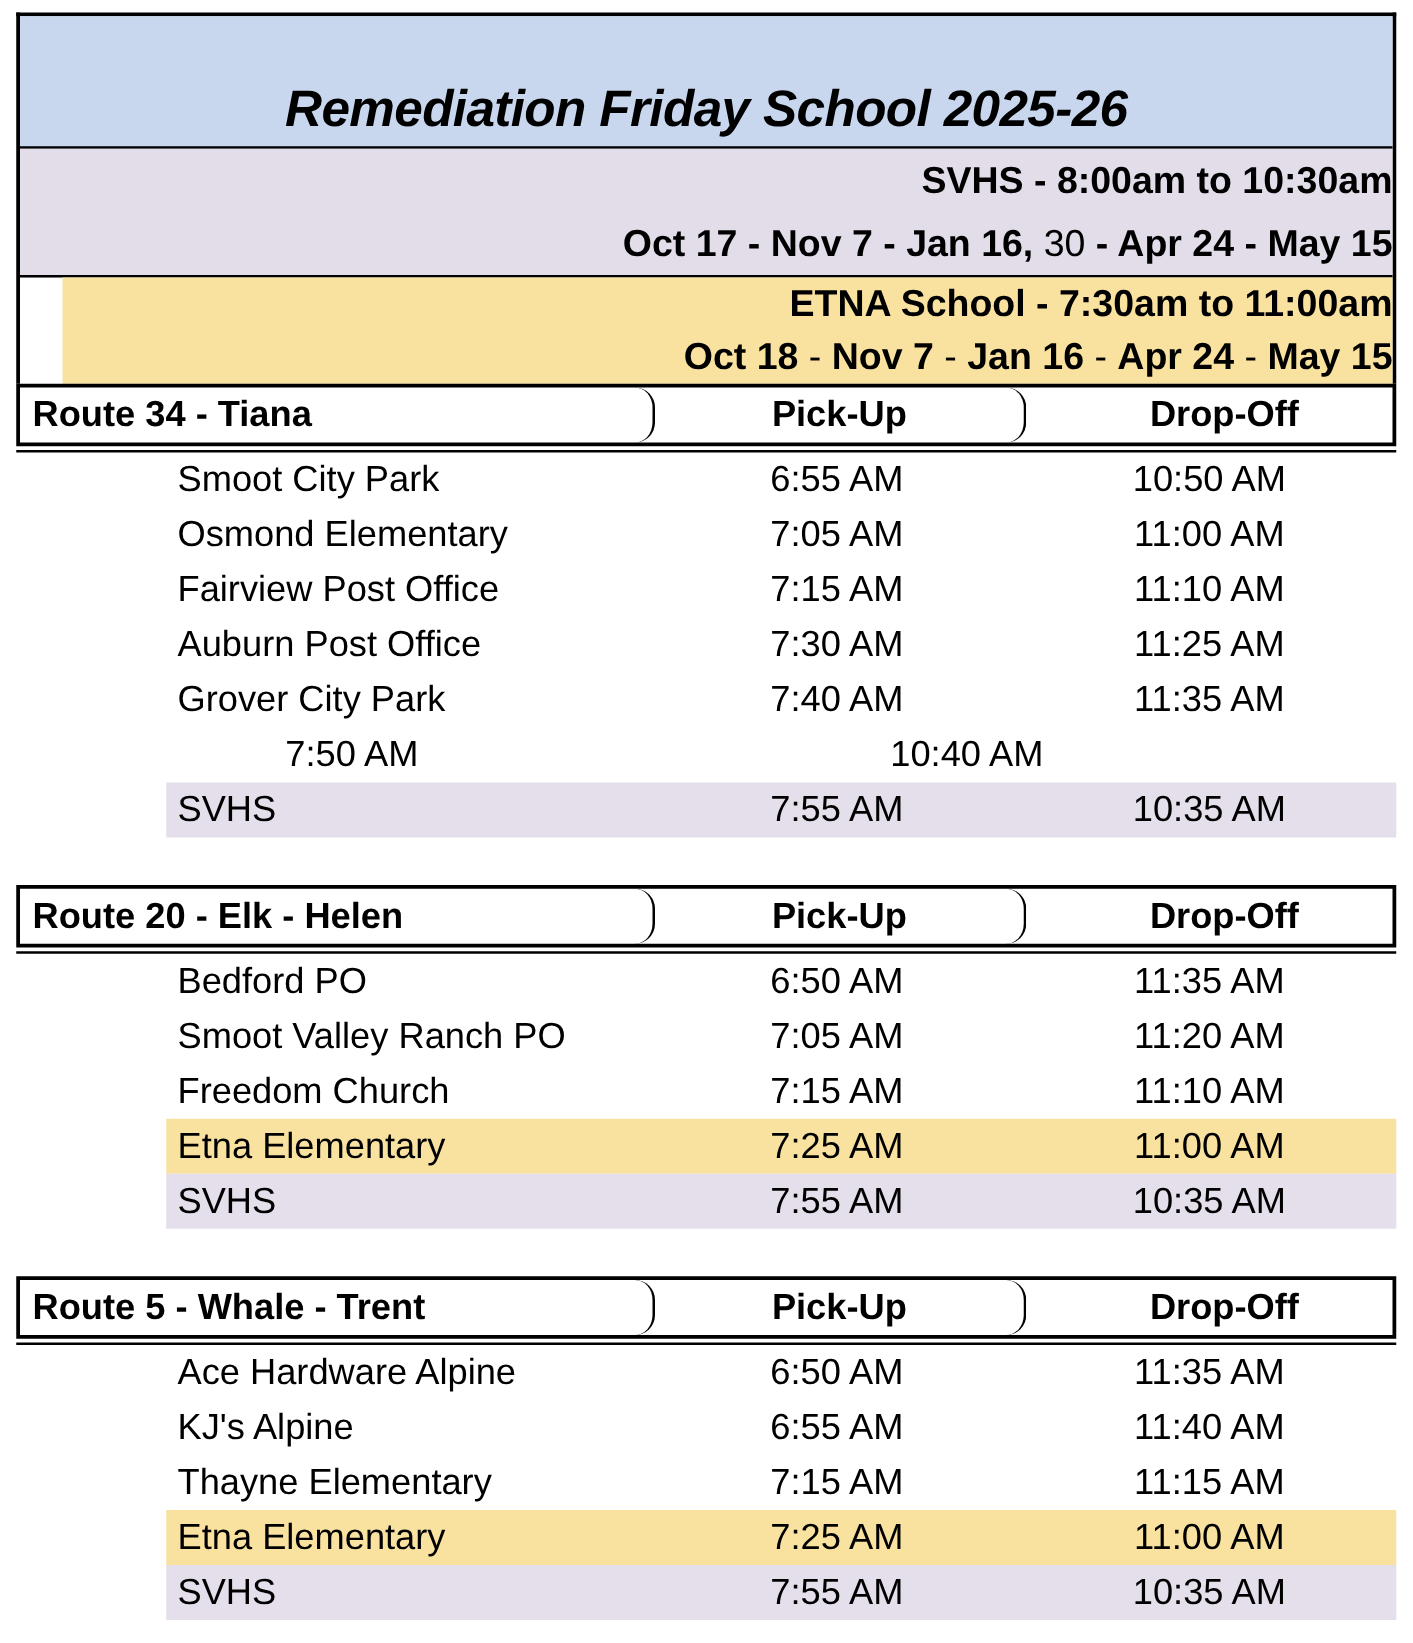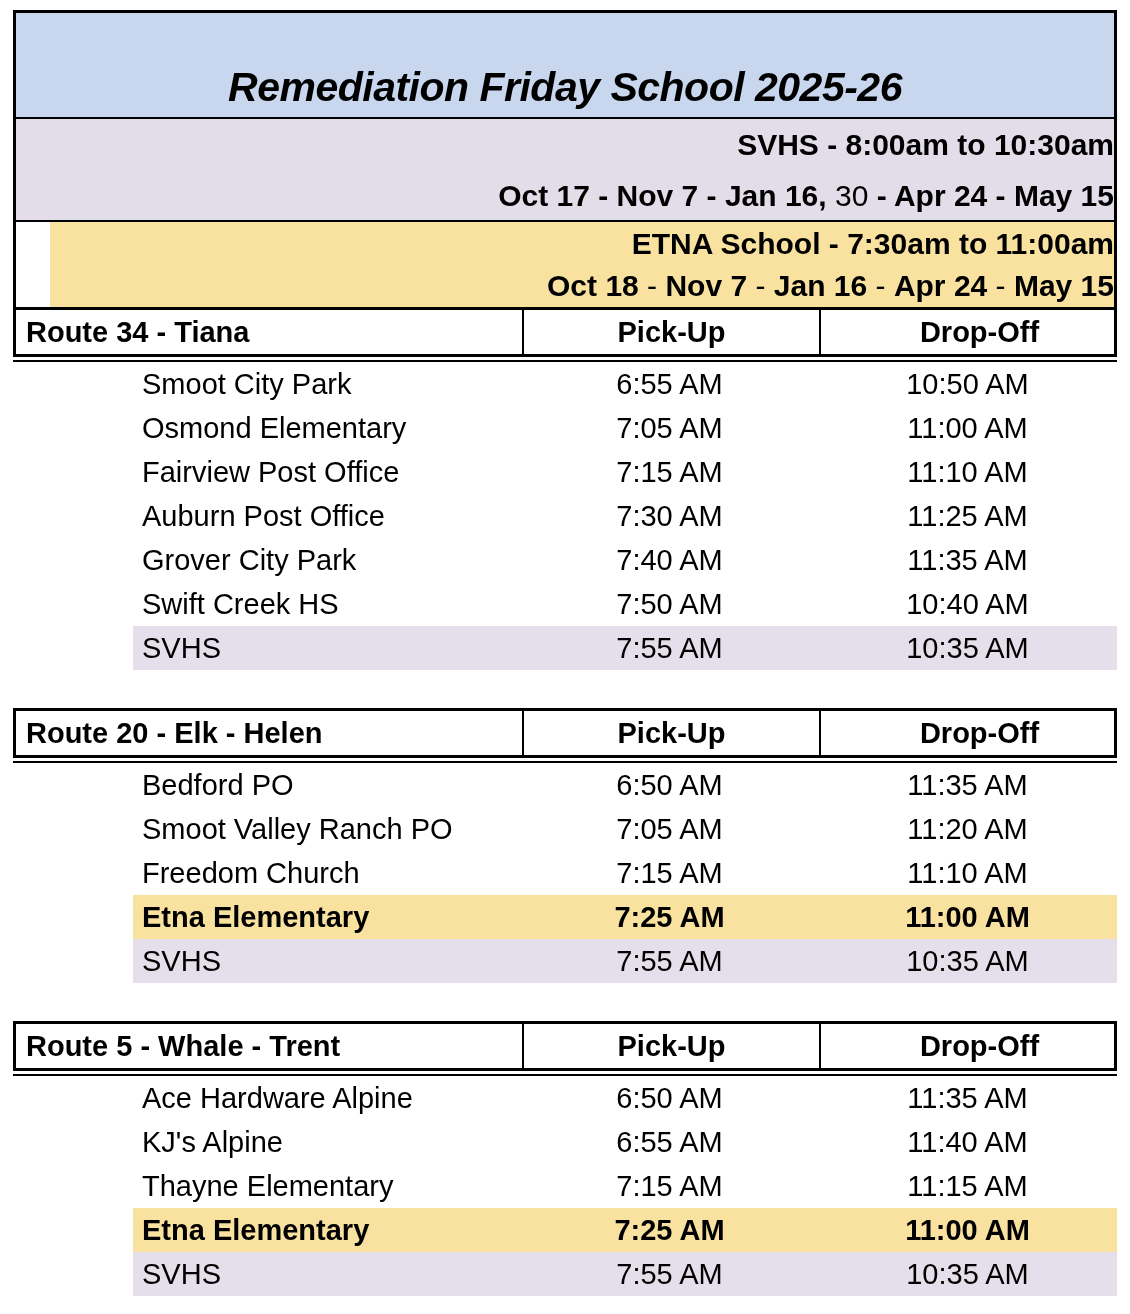--- a/index.html
+++ b/index.html
@@ -50,32 +50,32 @@
   
   .route-table { width: 100%; }
   .route-table.gap { margin-top: 38px; }
   .route-header {
     display: flex;
     border: 3px solid var(--border);
     height: 50px;
     font-weight: bold; font-size: 29px;
   }
   .route-header .col {
-    display: flex; align-items: center; height: 100%;
+    display: flex; align-items: center; height: 100%; border-radius: 16px;
   }
   .route-header .col1 { width: 508px; padding-left: 10px; border-right: 2px solid var(--border); }
   .route-header .col2 { width: 297px; justify-content: center; border-right: 2px solid var(--border); }
   .route-header .col3 { flex: 1; justify-content: center; margin-left: 24px; }
   .header-underline { height: 2px; background: var(--border); margin-top: 3px; }
 
   .stoprow { display: flex; height: 44px; font-size: 29px; }
   .stoprow .indent { width: 120px; }
   .stoprow .band { flex: 1; display: flex; align-items: center; }
   .stoprow .band.hl-lavender { background: var(--hl-lavender); }
-  .stoprow .band.hl-yellow   { background: var(--hl-yellow); font-weight: bold; }
+  .stoprow .band.hl-yellow   { background: var(--hl-yellow); }
   .c-name { width: 388px; padding-left: 9px; }
   .c-pick { width: 297px; text-align: center; }
   .c-drop { flex: 1; text-align: center; }
 </style>
 </head>
 <body>
 
 <div class="doc">
 
   <div class="banner">
@@ -136,21 +136,20 @@
         <div class="indent"></div>
         <div class="band">
       <div class="c-name">Grover City Park</div>
       <div class="c-pick">7:40 AM</div>
       <div class="c-drop">11:35 AM</div>
     </div>
       </div>
     <div class="stoprow">
         <div class="indent"></div>
         <div class="band">
-      <div class="c-name">Swift Creek HS</div>
       <div class="c-pick">7:50 AM</div>
       <div class="c-drop">10:40 AM</div>
     </div>
       </div>
     <div class="stoprow">
         <div class="indent"></div>
         <div class="band hl-lavender">
       <div class="c-name">SVHS</div>
       <div class="c-pick">7:55 AM</div>
       <div class="c-drop">10:35 AM</div>

